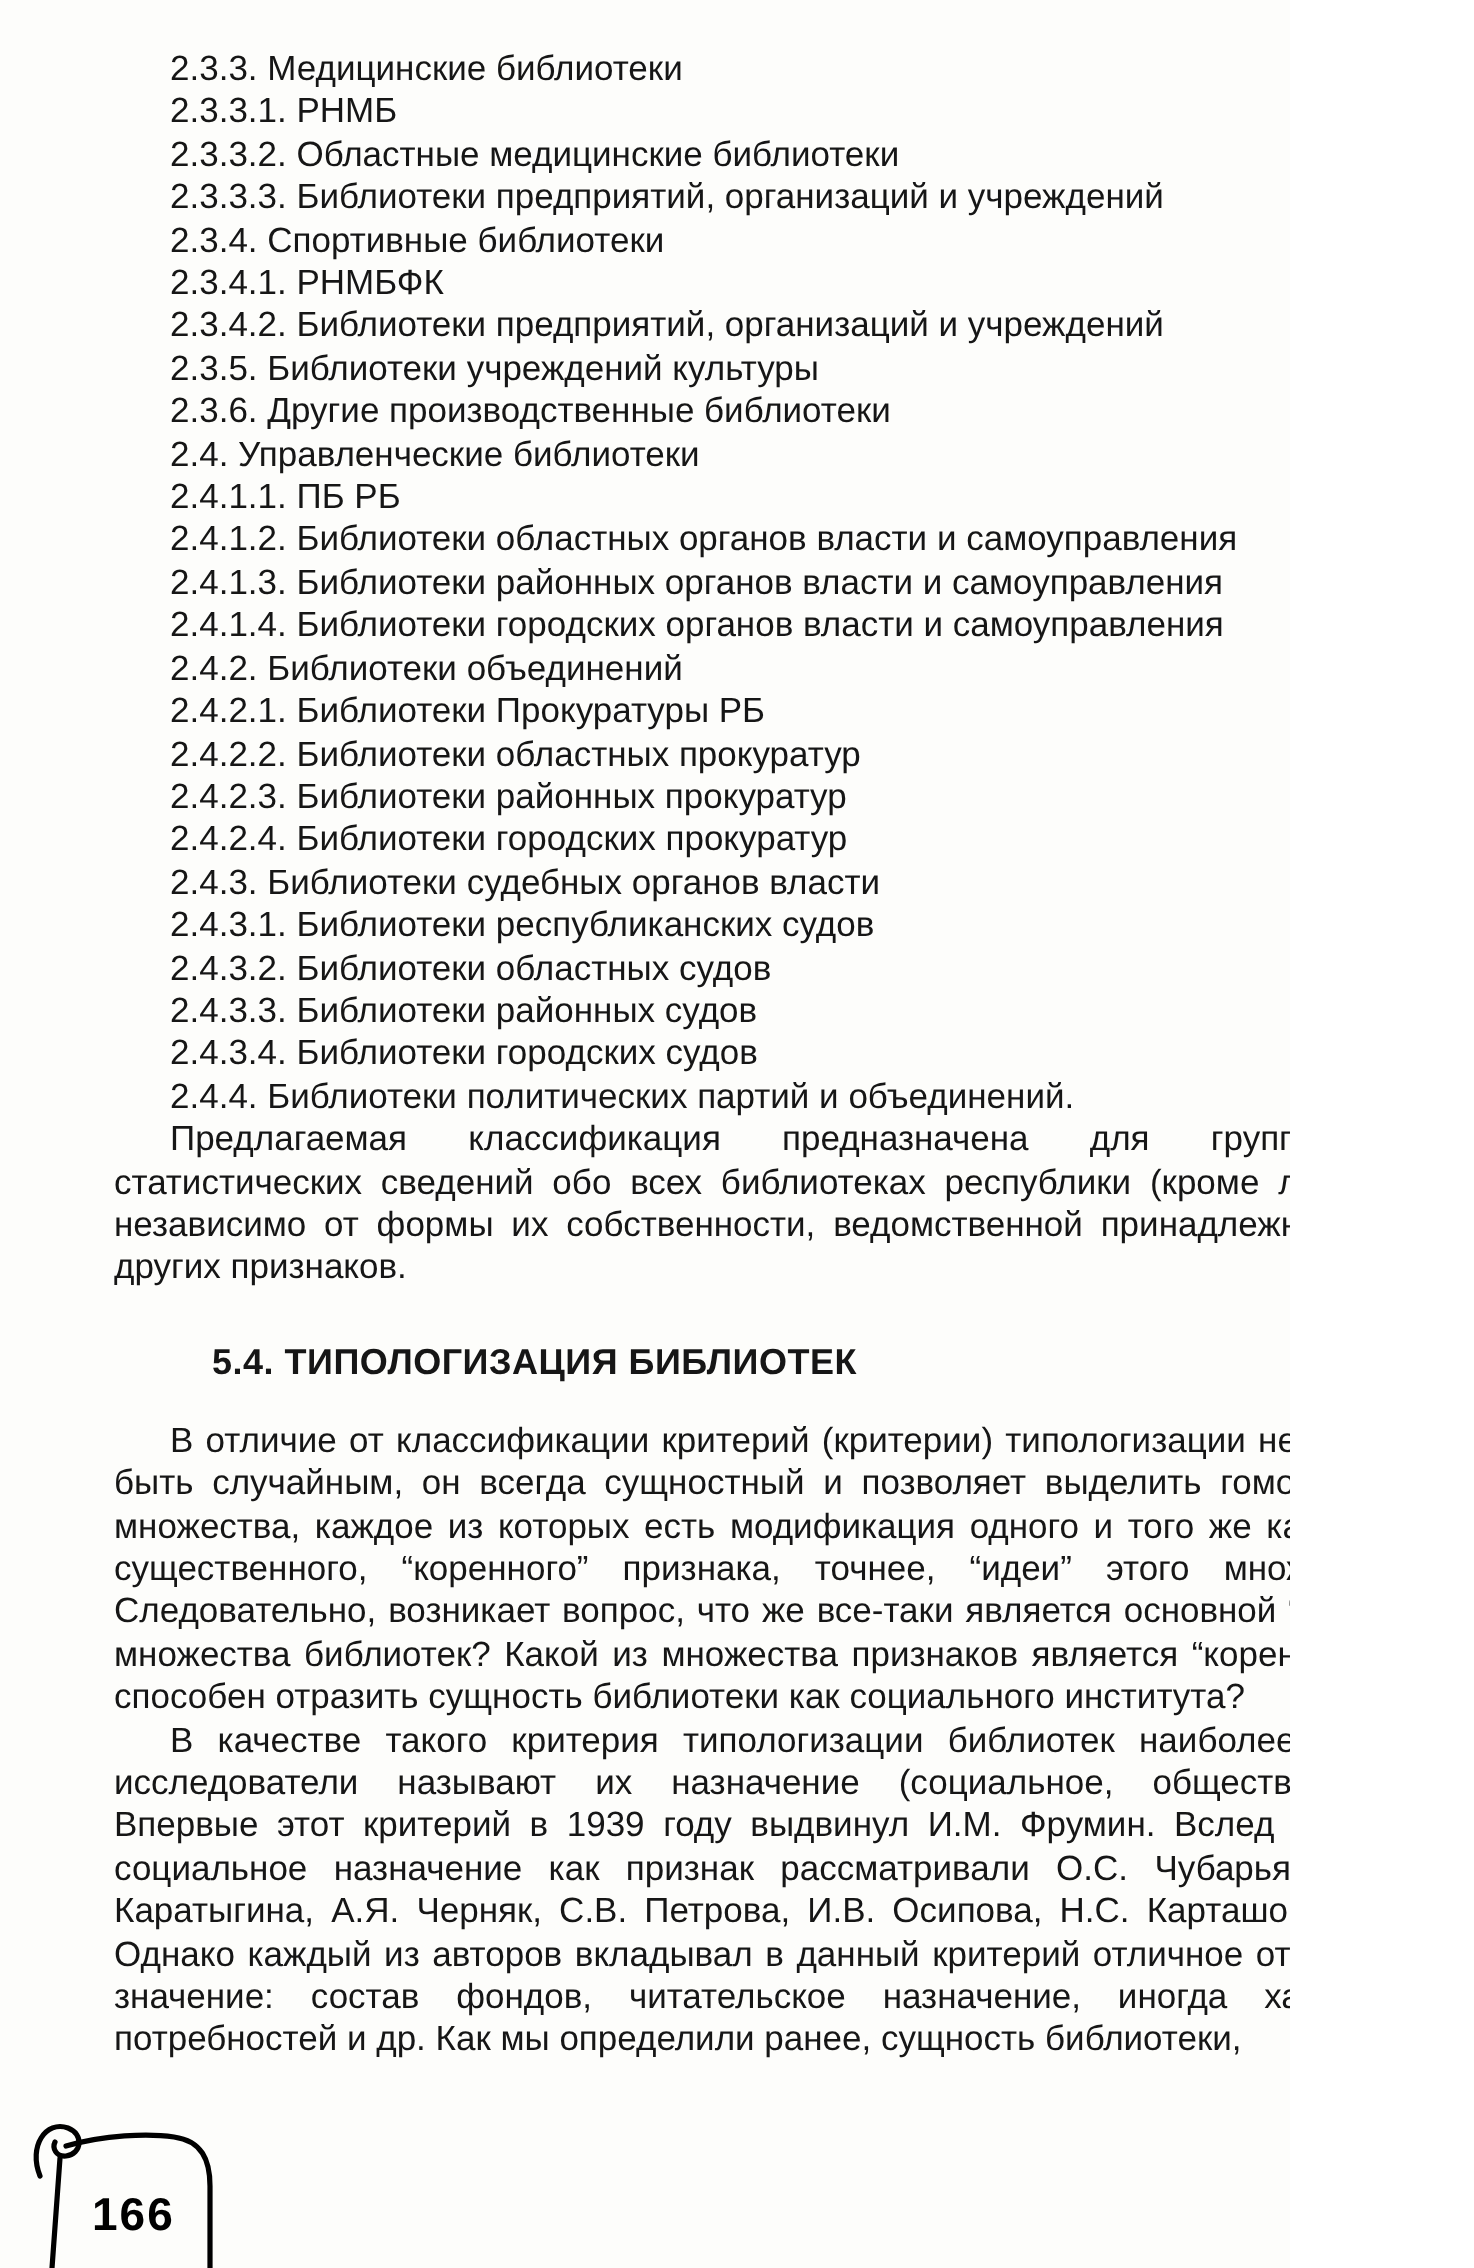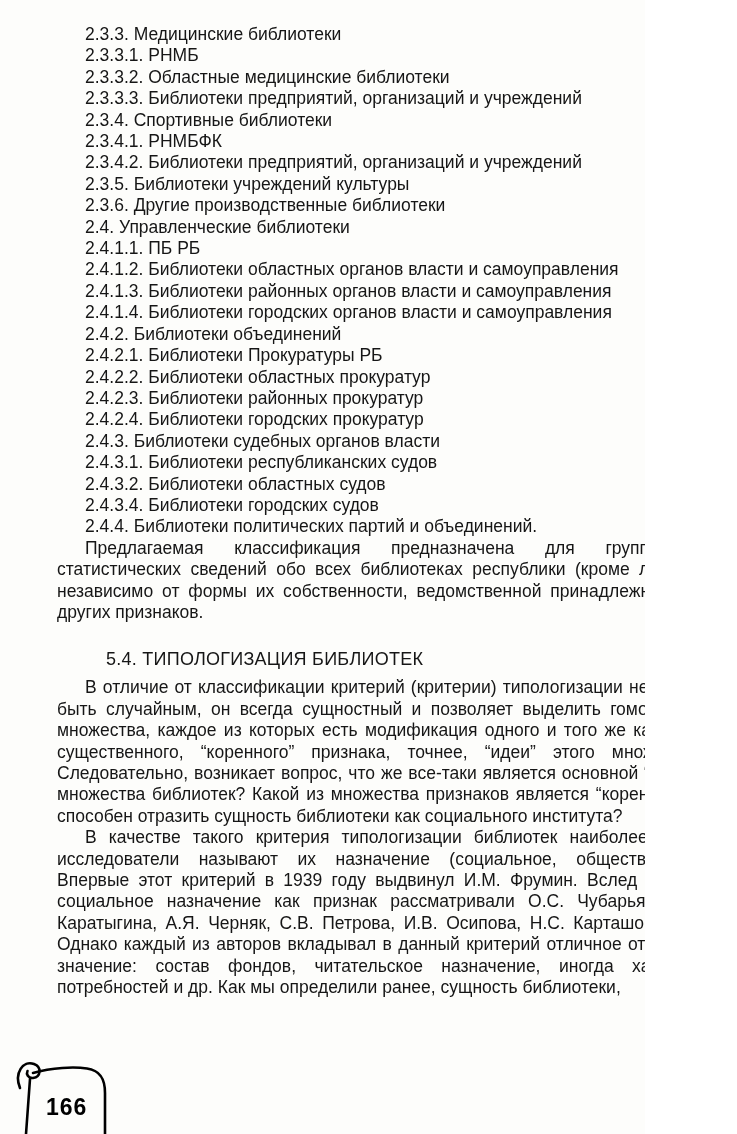--- a/index.html
+++ b/index.html
@@ -32,23 +32,23 @@
   .para {
     font-size: 17.5px;
     line-height: 21.4px;
     text-align: justify;
     text-indent: 28px;
     hyphens: auto;
     -webkit-hyphens: auto;
   }
   .heading {
     font-size: 18px;
-    font-weight: 400;
+    font-weight: 700;
     letter-spacing: 0.25px;
-    margin: 26px 0 7px 0;
+    margin: 26px 0 18px 0;
     padding-left: 49px;
   }
   .pagenum-wrap {
     position: absolute;
     left: 14px;
     bottom: 0;
     width: 106px;
     height: 78px;
     text-align: center;
   }
@@ -89,20 +89,21 @@
       <p class="line">2.4.1.3. Библиотеки районных органов власти и самоуправления</p>
       <p class="line">2.4.1.4. Библиотеки городских органов власти и самоуправления</p>
       <p class="line">2.4.2. Библиотеки объединений</p>
       <p class="line">2.4.2.1. Библиотеки Прокуратуры РБ</p>
       <p class="line">2.4.2.2. Библиотеки областных прокуратур</p>
       <p class="line">2.4.2.3. Библиотеки районных прокуратур</p>
       <p class="line">2.4.2.4. Библиотеки городских прокуратур</p>
       <p class="line">2.4.3. Библиотеки судебных органов власти</p>
       <p class="line">2.4.3.1. Библиотеки республиканских судов</p>
       <p class="line">2.4.3.2. Библиотеки областных судов</p>
+      <p class="line">2.4.3.3. Библиотеки районных судов</p>
       <p class="line">2.4.3.4. Библиотеки городских судов</p>
       <p class="line">2.4.4. Библиотеки политических партий и объединений.</p>
     </div>
 
     <p class="para">Предлагаемая классификация предназначена для группировки статистических сведений обо всех библиотеках республики (кроме личных) независимо от формы их собственности, ведомственной принадлежности и других признаков.</p>
 
     <h2 class="heading">5.4. ТИПОЛОГИЗАЦИЯ БИБЛИОТЕК</h2>
 
     <p class="para">В отличие от классификации критерий (критерии) типологизации не может быть случайным, он всегда сущностный и позволяет выделить гомогенные множества, каждое из которых есть модификация одного и того же качества существенного, “коренного” признака, точнее, “идеи” этого множества. Следовательно, возникает вопрос, что же все-таки является основной “идеей” множества библиотек? Какой из множества признаков является “коренным” и способен отразить сущность библиотеки как социального института?</p>
     <p class="para">В качестве такого критерия типологизации библиотек наиболее часто исследователи называют их назначение (социальное, общественное). Впервые этот критерий в 1939 году выдвинул И.М. Фрумин. Вслед за ним социальное назначение как признак рассматривали О.С. Чубарьян, Т.Ф. Каратыгина, А.Я. Черняк, С.В. Петрова, И.В. Осипова, Н.С. Карташов и др. Однако каждый из авторов вкладывал в данный критерий отличное от других значение: состав фондов, читательское назначение, иногда характер потребностей и др. Как мы определили ранее, сущность библиотеки,</p>

